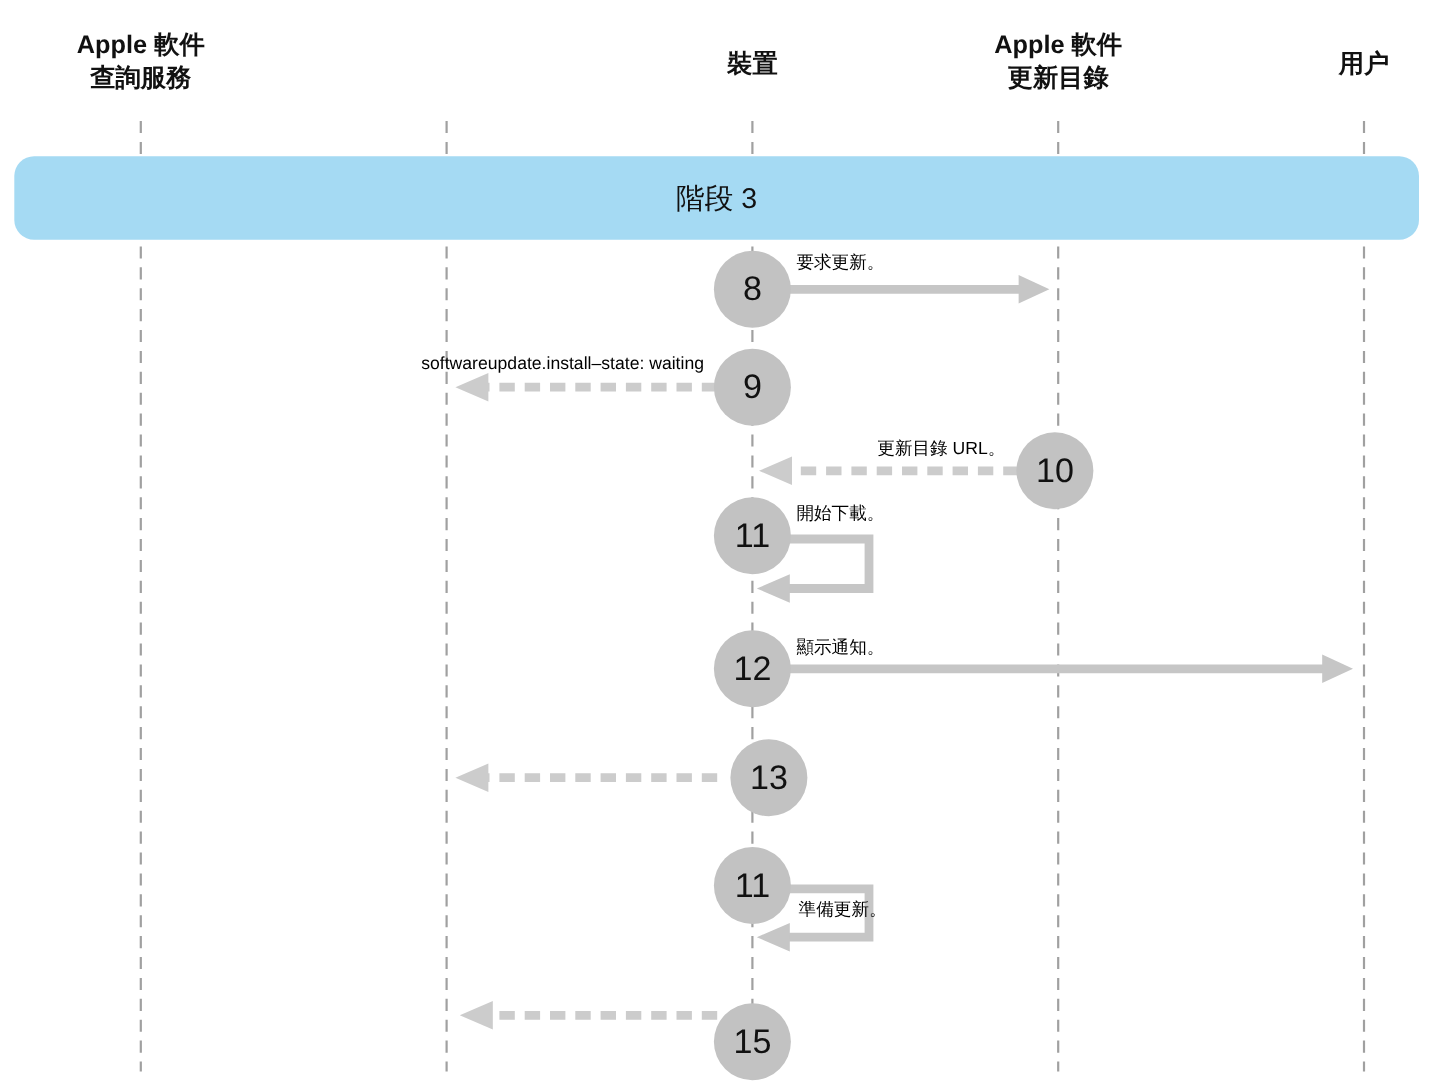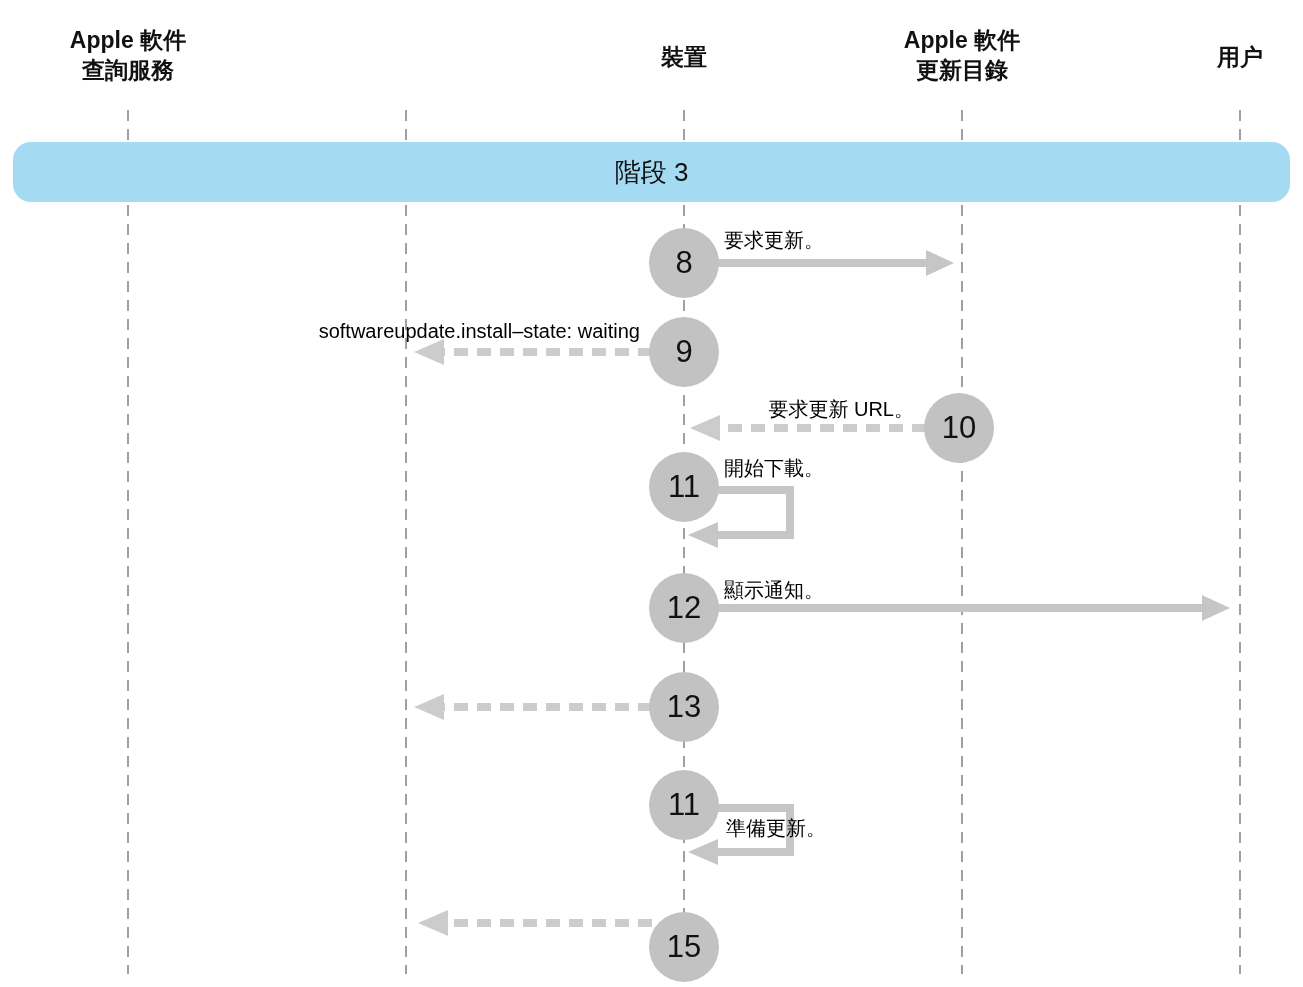--- a/index.html
+++ b/index.html
@@ -29,21 +29,21 @@
     font-weight: 600;
     line-height: 30px;
     white-space: pre-line;
     color: #111111;
   }
   .phase-banner {
     position: absolute;
     left: 13px;
     top: 142px;
     width: 1277px;
-    height: 60px;
+    height: 76px;
     background: #A5DAF3;
     border-radius: 18px;
     display: flex;
     align-items: center;
     justify-content: center;
   }
   .phase-banner span {
     font-size: 26px;
     font-weight: 500;
     color: #111111;
@@ -55,21 +55,21 @@
     border-radius: 50%;
     background: #C2C2C2;
     display: flex;
     align-items: center;
     justify-content: center;
     font-size: 31px;
     color: #111111;
   }
   .msg-label {
     position: absolute;
-    font-size: 20px;
+    font-size: 16px;
     line-height: 24px;
     white-space: nowrap;
     color: #000000;
   }
   .msg-label.right-aligned {
     text-align: center;
   }
 </style>
 </head>
 <body>
@@ -136,24 +136,24 @@
   <div class="lifeline-header" style="left:554px; top:42px;">裝置</div>
   <div class="lifeline-header" style="left:832px; top:25px;">Apple 軟件
 更新目錄</div>
   <div class="lifeline-header" style="left:1110px;top:42px;">用户</div>
 
   <div class="step-circle" style="left:649px; top:228px;">8</div>
   <div class="step-circle" style="left:649px; top:317px;">9</div>
   <div class="step-circle" style="left:924px; top:393px;">10</div>
   <div class="step-circle" style="left:649px; top:452px;">11</div>
   <div class="step-circle" style="left:649px; top:573px;">12</div>
-  <div class="step-circle" style="left:649px; top:672px;">13</div>
+  <div class="step-circle" style="left:664px; top:672px;">13</div>
   <div class="step-circle" style="left:649px; top:770px;">11</div>
   <div class="step-circle" style="left:649px; top:912px;">15</div>
 
   <div class="msg-label" style="left:724px; top:228px;">要求更新。</div>
   <div class="msg-label right-aligned" style="right:663px; top:319px;">softwareupdate.install–state: waiting</div>
-  <div class="msg-label right-aligned" style="right:389px; top:397px;">要求更新 URL。</div>
+  <div class="msg-label right-aligned" style="right:389px; top:397px;">更新目錄 URL。</div>
   <div class="msg-label" style="left:724px; top:456px;">開始下載。</div>
   <div class="msg-label" style="left:724px; top:578px;">顯示通知。</div>
   <div class="msg-label" style="left:726px; top:816px;">準備更新。</div>
 
 </div>
 
 </body></html>

